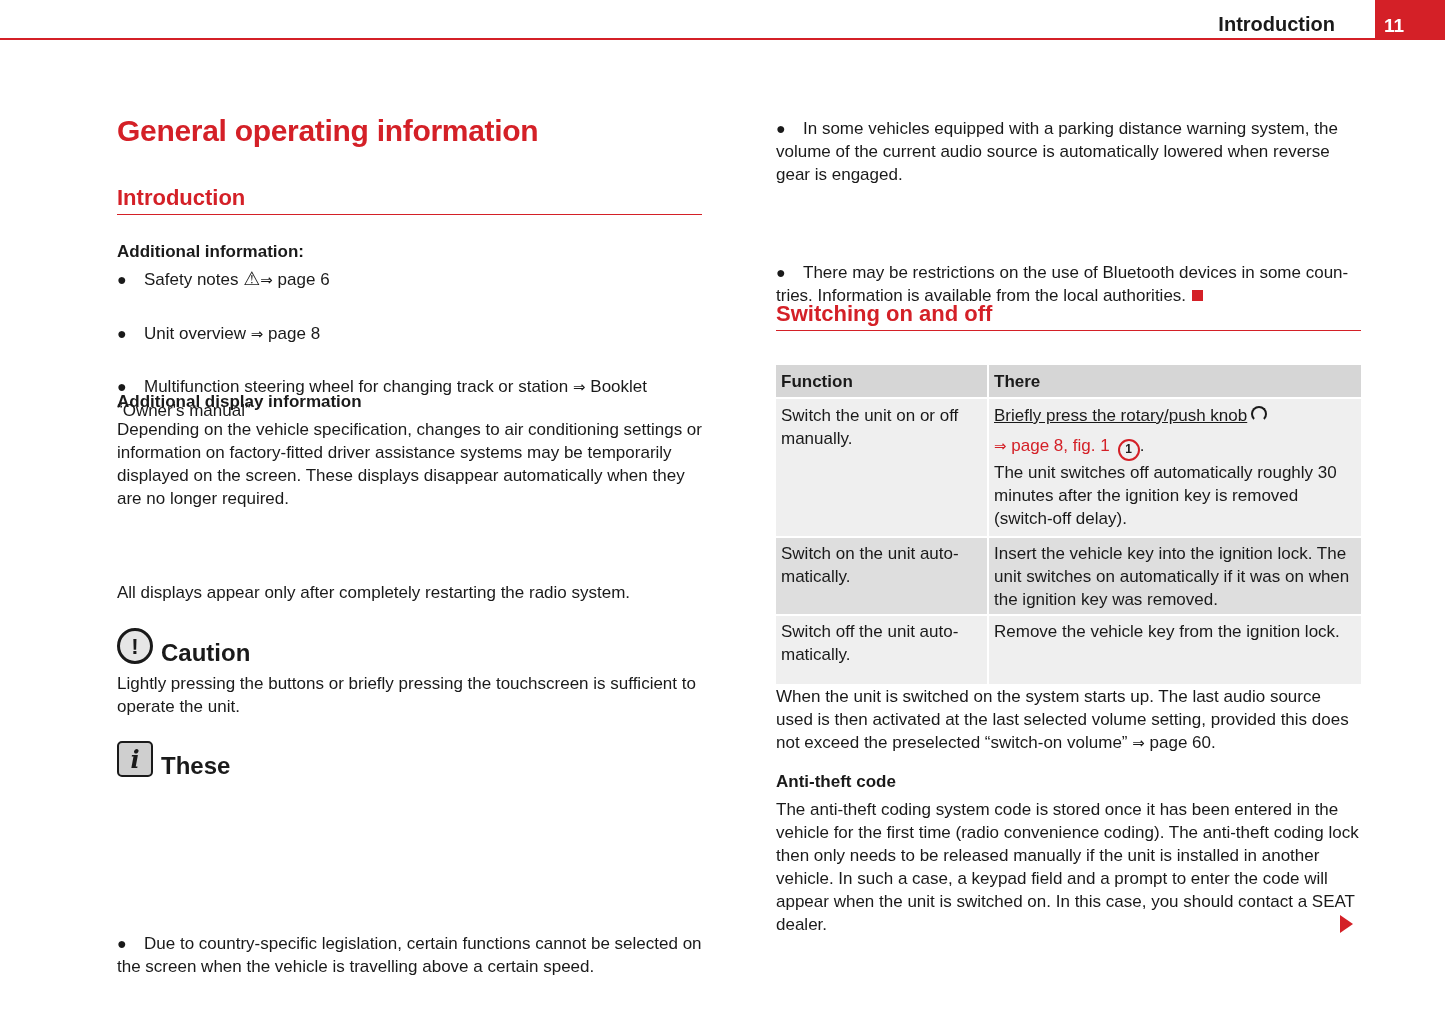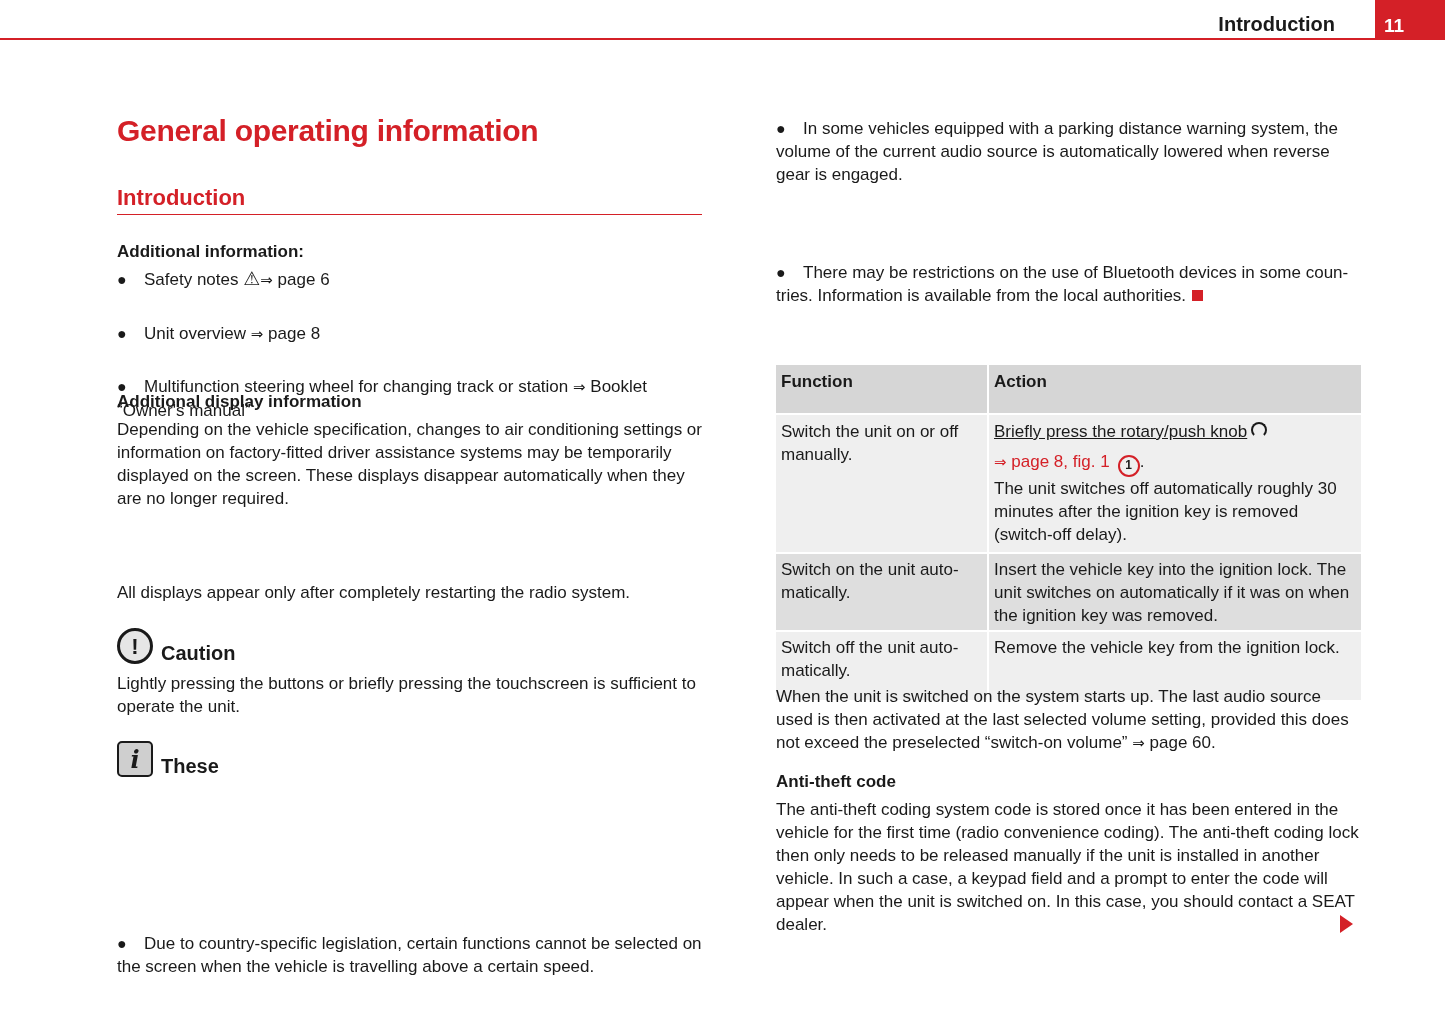--- a/index.html
+++ b/index.html
@@ -20,27 +20,27 @@
 
   .abs { position: absolute; left: 0; right: 0; }
   p { margin: 0; }
   .bullet { position: relative; padding-left: 0; }
   .bullet .dot { display: inline-block; width: 27px; font-size: 16px; }
   .arrow { font-family: "DejaVu Sans", sans-serif; font-size: 15px; }
   .red { color: #d42027; }
   .warn-tri { display: inline-block; font-family: "DejaVu Sans", sans-serif; font-size: 19px; line-height: 17px; }
 
   .callout-head { display: flex; align-items: flex-end; gap: 8px; }
-  .callout-head .label { font-weight: bold; font-size: 20px; line-height: 22px; }
+  .callout-head .label { font-weight: bold; font-size: 24px; line-height: 22px; }
   .caution-icon { width: 36px; height: 36px; border: 3px solid #1a1a1a; border-radius: 50%; background: #e6e6e6; display: flex; align-items: center; justify-content: center; font-weight: bold; font-size: 22px; }
   .note-icon { width: 36px; height: 36px; border: 2px solid #1a1a1a; border-radius: 5px; background: #cfcfcf; display: flex; align-items: center; justify-content: center; font-family: "DejaVu Serif", serif; font-style: italic; font-weight: bold; font-size: 24px; }
 
   table.fn { border-collapse: separate; border-spacing: 0; width: 585px; }
   table.fn th, table.fn td { text-align: left; vertical-align: top; padding: 4px 5px 3px 5px; font-size: 17px; line-height: 23px; }
-  table.fn th { background: #d6d6d6; font-weight: bold; height: 48px; padding-top: 5px; }
+  table.fn th { background: #d6d6d6; font-weight: bold; height: 32px; padding-top: 5px; }
   table.fn td { background: #efefef; }
   table.fn tr.shade td { background: #dedede; }
   table.fn th:first-child, table.fn td:first-child { width: 213px; border-right: 2px solid #ffffff; }
   table.fn tr + tr td, table.fn tr + tr th { border-top: 2px solid #ffffff; }
   .knob-icon { display: inline-block; width: 16px; height: 16px; border: 2px solid #1a1a1a; border-radius: 50%; border-bottom-color: transparent; vertical-align: -1px; margin-left: 4px; position: relative; }
   .fig-num { display: inline-flex; width: 22px; height: 22px; border: 2px solid #d42027; border-radius: 50%; color: #1a1a1a; font-size: 12px; font-weight: bold; align-items: center; justify-content: center; margin-left: 8px; vertical-align: -2px; }
   .end-mark { display: inline-block; width: 11px; height: 11px; background: #d42027; margin-left: 6px; vertical-align: 0px; }
   .next-arrow { position: absolute; left: 1340px; top: 915px; width: 0; height: 0; border-top: 9px solid transparent; border-bottom: 9px solid transparent; border-left: 13px solid #d42027; }
 </style>
 </head>
@@ -94,27 +94,28 @@
 </div>
 
 <div class="col col-right">
   <div class="abs bullet" style="top:117px;">
     <span class="dot">●</span><span>In some vehicles equipped with a parking distance warning system, the volume of the current audio source is automatically lowered when reverse gear is engaged.</span>
   </div>
   <div class="abs bullet" style="top:192px;">
     <span class="dot">●</span><span>There may be restrictions on the use of Bluetooth devices in some coun-tries. Information is available from the local authorities.</span><span class="end-mark"></span>
   </div>
 
+  <div class="abs h2" style="top:300px;">Switching on and off</div>
 
   <div class="abs" style="top:365px;">
     <table class="fn">
       <tbody>
           <tr>
         <th>Function</th>
-        <th>Action</th>
+        <th>There</th>
       </tr>
       <tr>
         <td style="padding-top:5px;">Switch the unit on or off manually.</td>
         <td style="padding-top:5px; padding-bottom:6px;">
           <div style="margin-bottom:7px;text-decoration:underline;"><span>Briefly press the rotary/push knob</span><span class="knob-icon"></span></div>
           <div class="red"><span class="arrow">⇒</span> <span>page 8, fig. 1</span><span class="fig-num">1</span><span style="color:#1a1a1a;">.</span></div>
           <div>The unit switches off automatically roughly 30 minutes after the ignition key is removed (switch-off delay).</div>
         </td>
       </tr>
       <tr class="shade">

